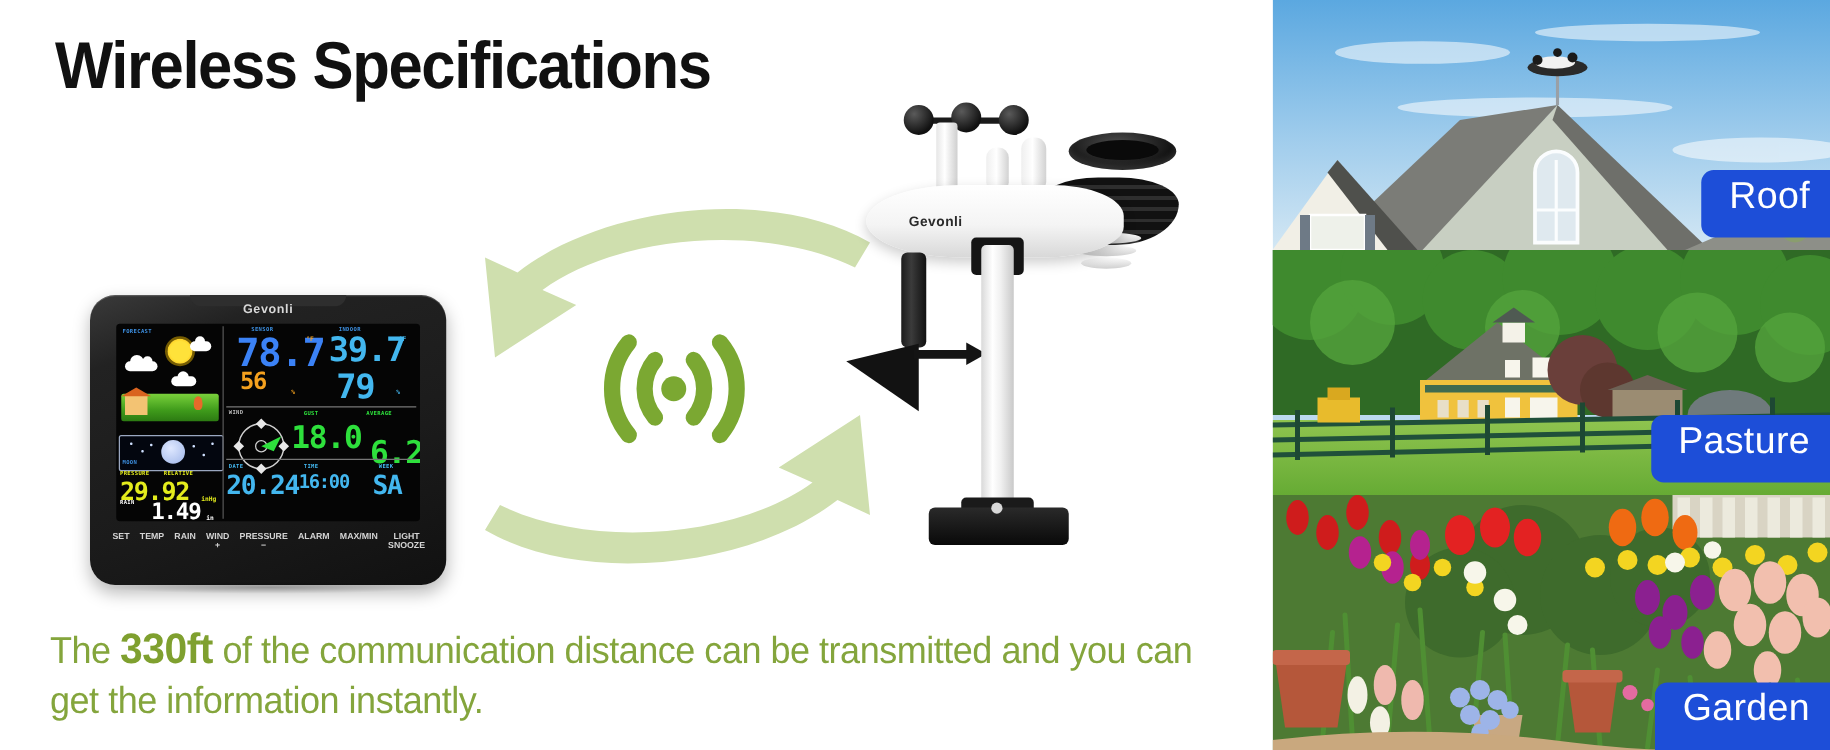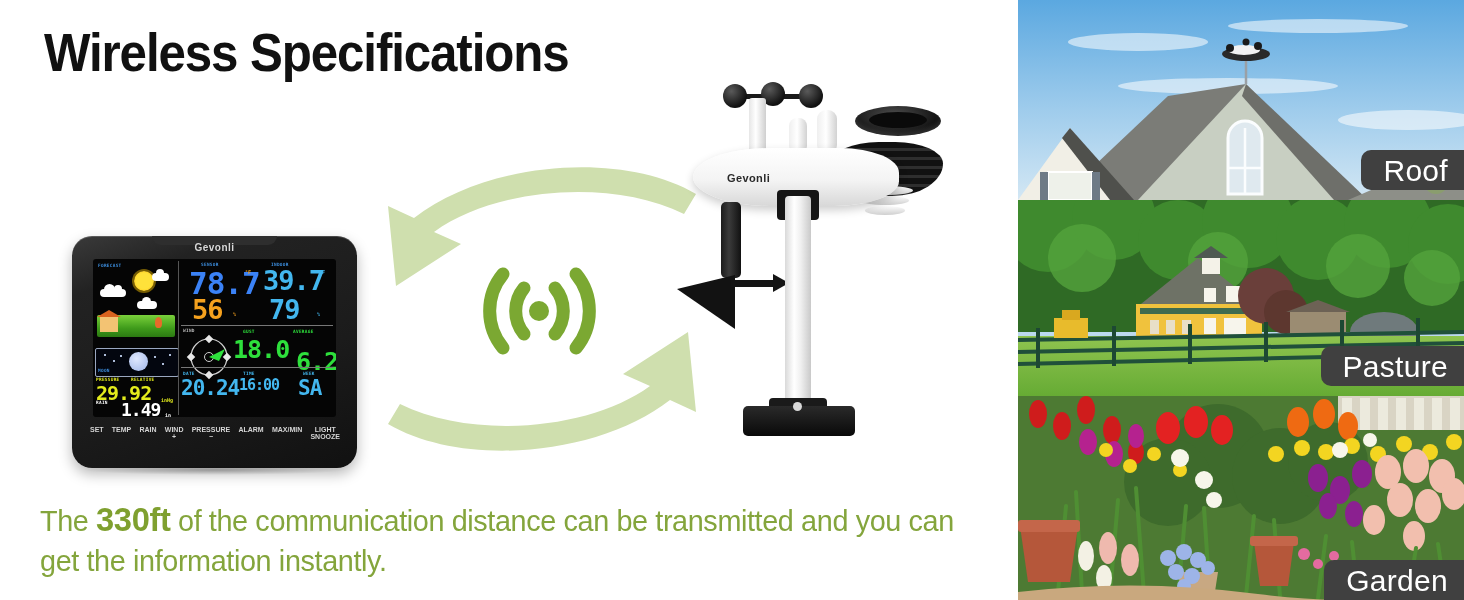--- a/index.html
+++ b/index.html
@@ -142,22 +142,22 @@
   
   .exchange{position:absolute;left:366px;top:166px;width:352px;height:290px;}
 
   
   .photos{position:absolute;left:1018px;top:0;width:446px;height:600px;}
   .photo{position:absolute;left:0;width:446px;overflow:hidden;}
   .p-roof{top:0;height:200px;}
   .p-pasture{top:200px;height:196px;}
   .p-garden{top:396px;height:204px;}
   .tag{
-    position:absolute;right:0;bottom:10px;background:#404040;color:#fff;
-    font-size:30px;padding:5px 16px 4px 22px;border-radius:10px 0 0 10px;
+    position:absolute;right:0;bottom:10px;background:#1d4ed8;color:#fff;
+    font-size:30px;padding:5px 16px 18px 22px;border-radius:10px 0 0 10px;
     letter-spacing:.3px;line-height:1.05;
   }
   .p-garden .tag{bottom:0;border-radius:10px 0 0 0;}
 </style>
 </head>
 <body>
 
 <div class="page">
 
   <div class="left-pane">
@@ -201,21 +201,21 @@
         <div class="seg" style="left:28px;top:140px;font-size:18px;color:#ffffff;">1.49</div>
         <div class="unit" style="left:72px;top:153px;color:#ffffff;">in</div>
 
         <div class="vline"></div>
 
         <div class="lbl" style="left:108px;top:3px;color:#3d8fe0;">SENSOR</div>
         <div class="lbl" style="left:178px;top:3px;color:#3d8fe0;">INDOOR</div>
 
         <div class="seg" style="left:96px;top:6px;font-size:31px;color:#3b82f6;">78.7</div>
         <div class="unit" style="left:152px;top:10px;color:#f5a11e;">°F</div>
-        <div class="seg" style="left:99px;top:35px;font-size:27px;color:#f5a11e;">56</div>
+        <div class="seg" style="left:99px;top:35px;font-size:19px;color:#f5a11e;">56</div>
         <div class="unit" style="left:140px;top:52px;color:#f5a11e;">%</div>
 
         <div class="seg" style="left:170px;top:6px;font-size:27px;color:#43b7ef;">39.7</div>
         <div class="unit" style="left:226px;top:10px;color:#43b7ef;">°F</div>
         <div class="seg" style="left:176px;top:35px;font-size:27px;color:#43b7ef;">79</div>
         <div class="unit" style="left:224px;top:52px;color:#43b7ef;">%</div>
 
         <div class="hline" style="left:88px;top:66px;width:152px;"></div>
 
         <div class="lbl" style="left:90px;top:69px;color:#bbbbbb;">WIND</div>

